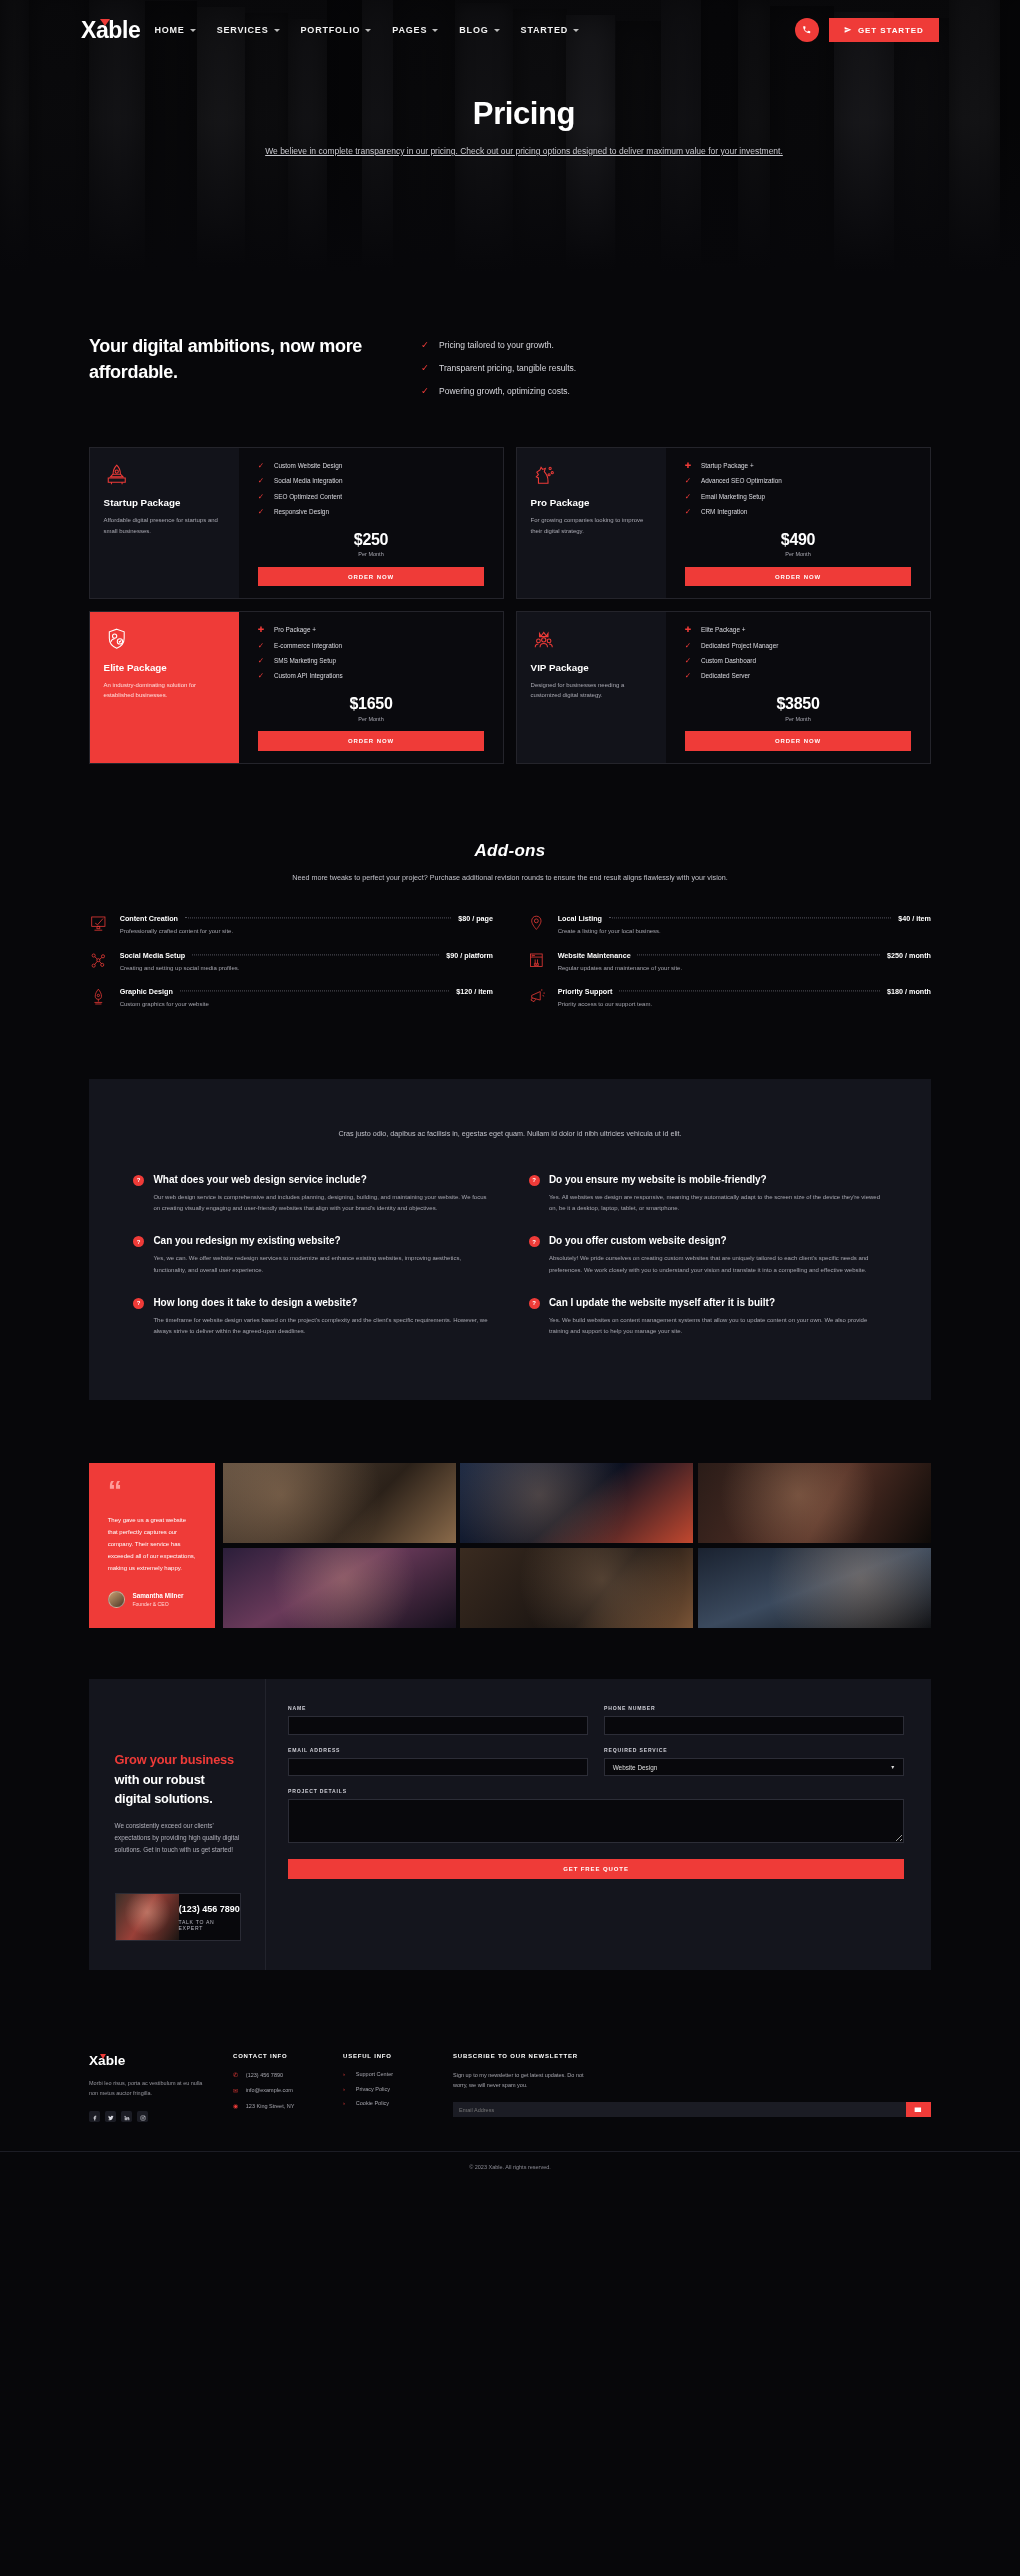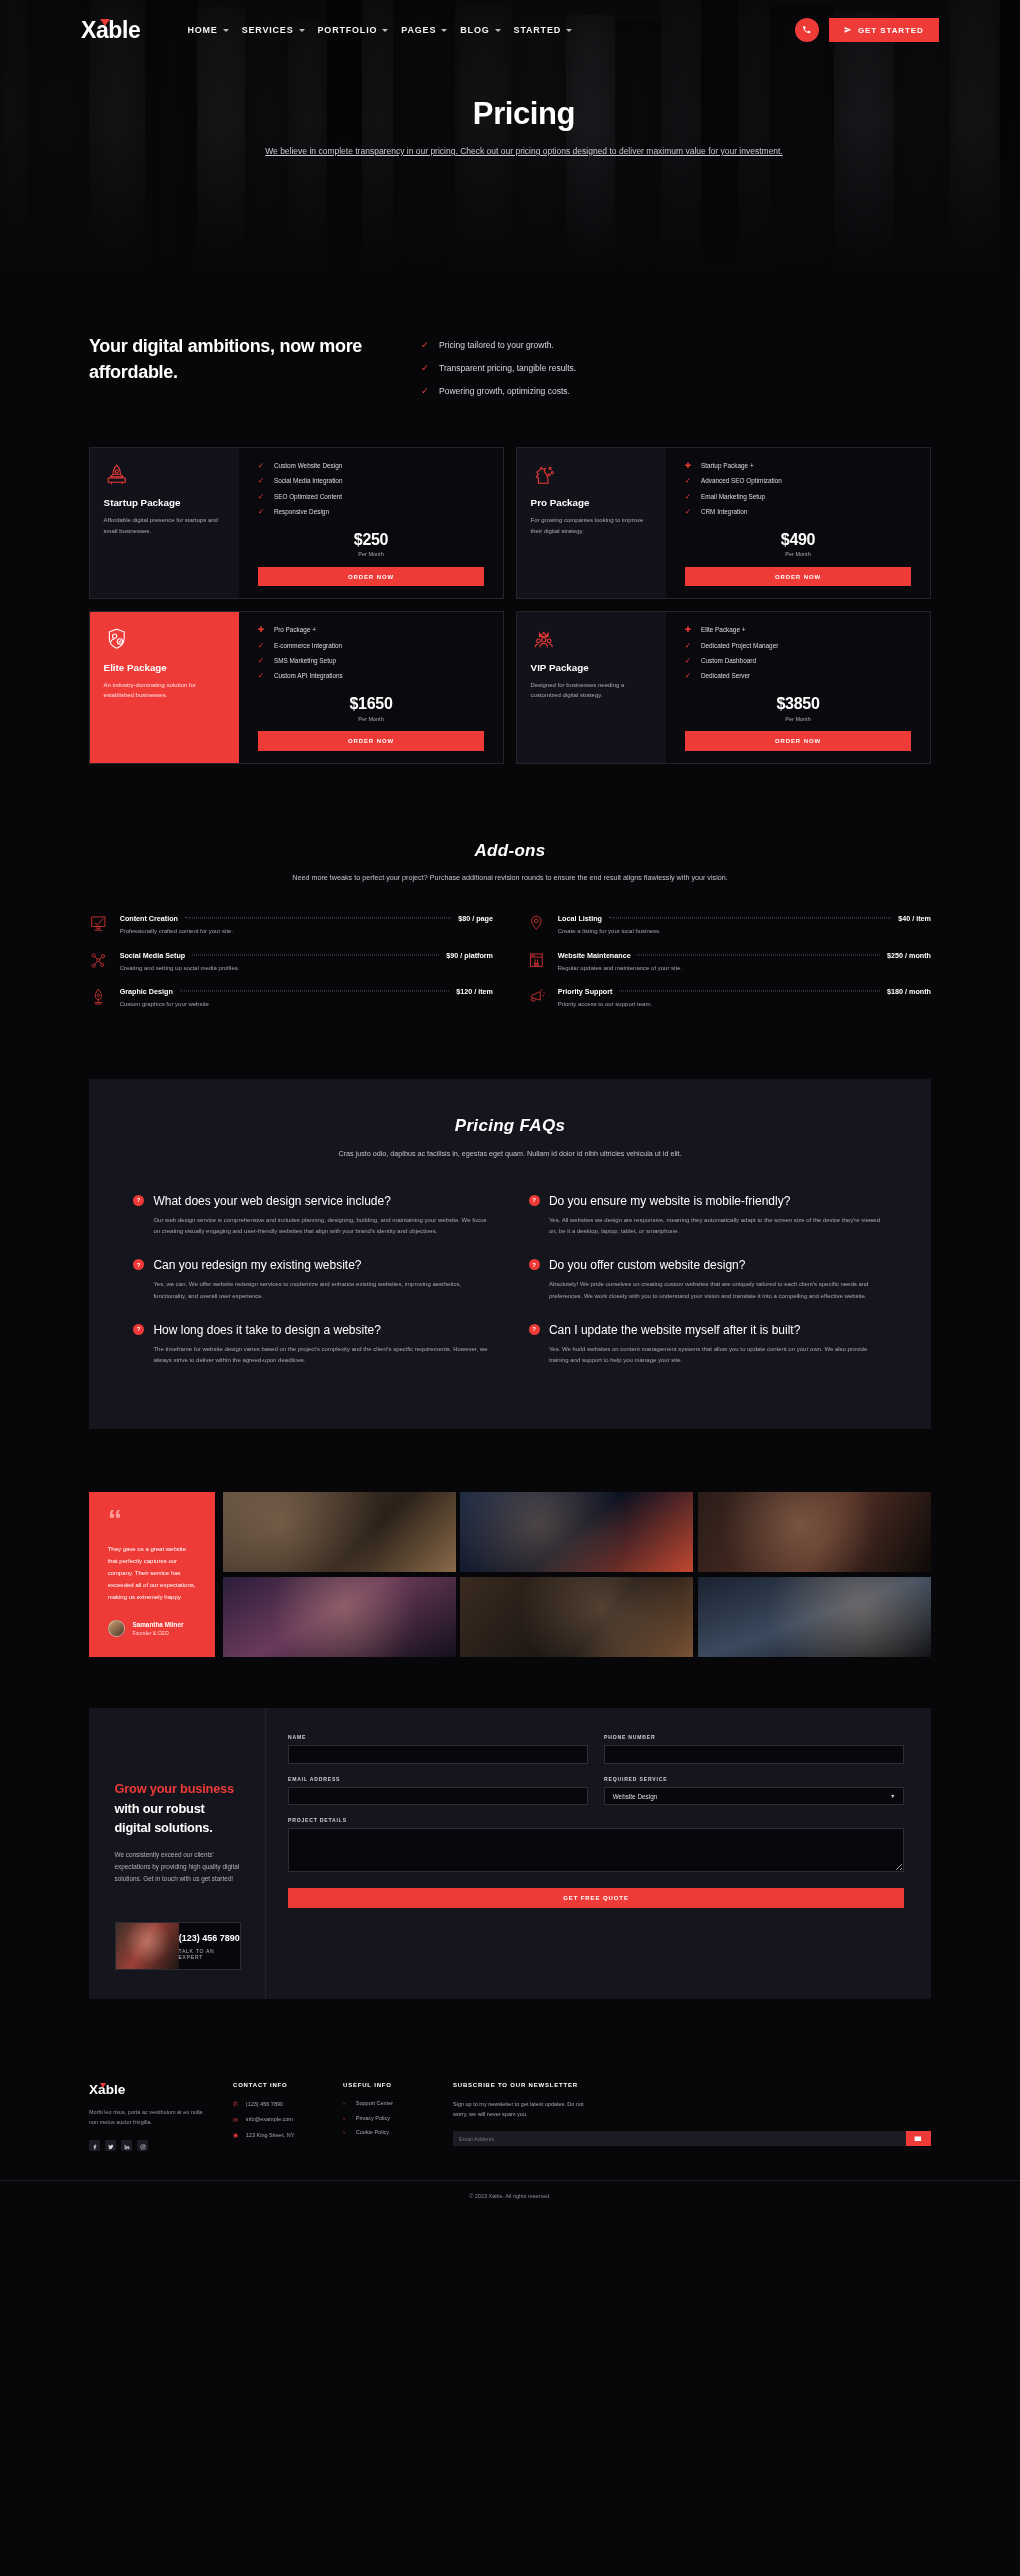--- a/index.html
+++ b/index.html
@@ -23,21 +23,21 @@
 
   .nav {
     position:relative; z-index:5; height:60px;
     display:flex; align-items:center; padding:0 81px;
   }
   .logo { display:flex; align-items:flex-end; position:relative;
     font-size:23px; font-weight:700; letter-spacing:-0.4px; color:#fff; }
   .logo .tri { position:absolute; left:18.7px; top:2.6px; width:0; height:0;
     border-left:5.1px solid transparent; border-right:5.1px solid transparent;
     border-top:7.7px solid #ef3b38; }
-  .navlinks { display:flex; align-items:center; gap:13px; margin-left:47px; }
+  .navlinks { display:flex; align-items:center; gap:21px; margin-left:14px; }
   .navlink { display:flex; align-items:center; gap:5.1px;
     font-size:9px; font-weight:700; letter-spacing:0.8px; color:#f2f2f2; cursor:pointer; }
   .caret { width:0;height:0;border-left:3px solid transparent;border-right:3px solid transparent;border-top:3.4px solid #bdbdbd; }
   .nav-right { margin-left:auto; display:flex; align-items:center; gap:10.2px; }
   .phone-btn { width:24px;height:24px;border-radius:50%;background:#ef3b38;
     display:flex;align-items:center;justify-content:center;cursor:pointer; }
   .cta-btn { background:#ef3b38; color:#fff; font-size:8px; font-weight:700;
     letter-spacing:0.9px; padding:7.7px 15.3px; display:flex; align-items:center; gap:6px; cursor:pointer; }
 
   .hero-body { position:relative; z-index:5; text-align:center; padding-top:36px;padding-left:28px; }
@@ -85,21 +85,21 @@
   .addon-price { font-size:7.2px; font-weight:700; white-space:nowrap; }
   .addon-desc { margin-top:5.1px; font-size:6px; color:#a4a4ad; }
 
   
   .sec-faq { margin:71px 89px 0 89px; background:#14151d; padding:37px 44px 41px 44px; }
   .faq-head { text-align:center; }
   .faq-grid { margin-top:34px; display:grid; grid-template-columns:1fr 1fr; gap:0 37px; }
   .faq { margin-bottom:20.4px; display:flex; gap:9.4px; }
   .qmark { flex:0 0 11px; height:11px; border-radius:50%; background:#ef3b38;
     color:#fff; font-size:6px; font-weight:700; display:flex; align-items:center; justify-content:center; margin-top:0.9px; }
-  .faq-q { font-size:12px; font-weight:400; }
+  .faq-q { font-size:10px; font-weight:700; }
   .faq-a { margin-top:6.8px; font-size:6px; line-height:1.95; color:#a7a7b0; }
 
   
   .sec-test { margin:63px 89px 0 89px; display:flex; gap:7.7px; }
   .quote-box { flex:0 0 126px; background:#ef3b38; padding:20.4px 18.7px; position:relative; }
   .q-mark { font-size:29px; font-weight:700; line-height:.6; color:#ff9b99; margin-bottom:13.6px; }
   .q-text { font-size:6px; line-height:2; color:#fff; }
   .q-person { display:flex; align-items:center; gap:7.7px; margin-top:17px; }
   .q-ava { width:17px; height:17px; border-radius:50%; overflow:hidden; border:0.9px solid rgba(255,255,255,.4); }
   .q-name { font-size:6.4px; font-weight:700; }
@@ -505,21 +505,20 @@
               <span class="addon-price">$180 / month</span>
             </div>
             <div class="addon-desc">Priority access to our support team.</div>
           </div>
         </div>
       </div>
   </div>
 
   <div class="sec-faq">
     <div class="faq-head">
-      <div class="sec-title">Pricing FAQs</div>
       <div class="sec-sub">Cras justo odio, dapibus ac facilisis in, egestas eget quam. Nullam id dolor id nibh ultricies vehicula ut id elit.</div>
     </div>
     <div class="faq-grid" id="faqgrid">
         <div class="faq">
           <div class="qmark">?</div>
           <div>
             <div class="faq-q">What does your web design service include?</div>
             <div class="faq-a">Our web design service is comprehensive and includes planning, designing, building, and maintaining your website. We focus on creating visually engaging and user-friendly websites that align with your brand's identity and objectives.</div>
           </div>
         </div>

